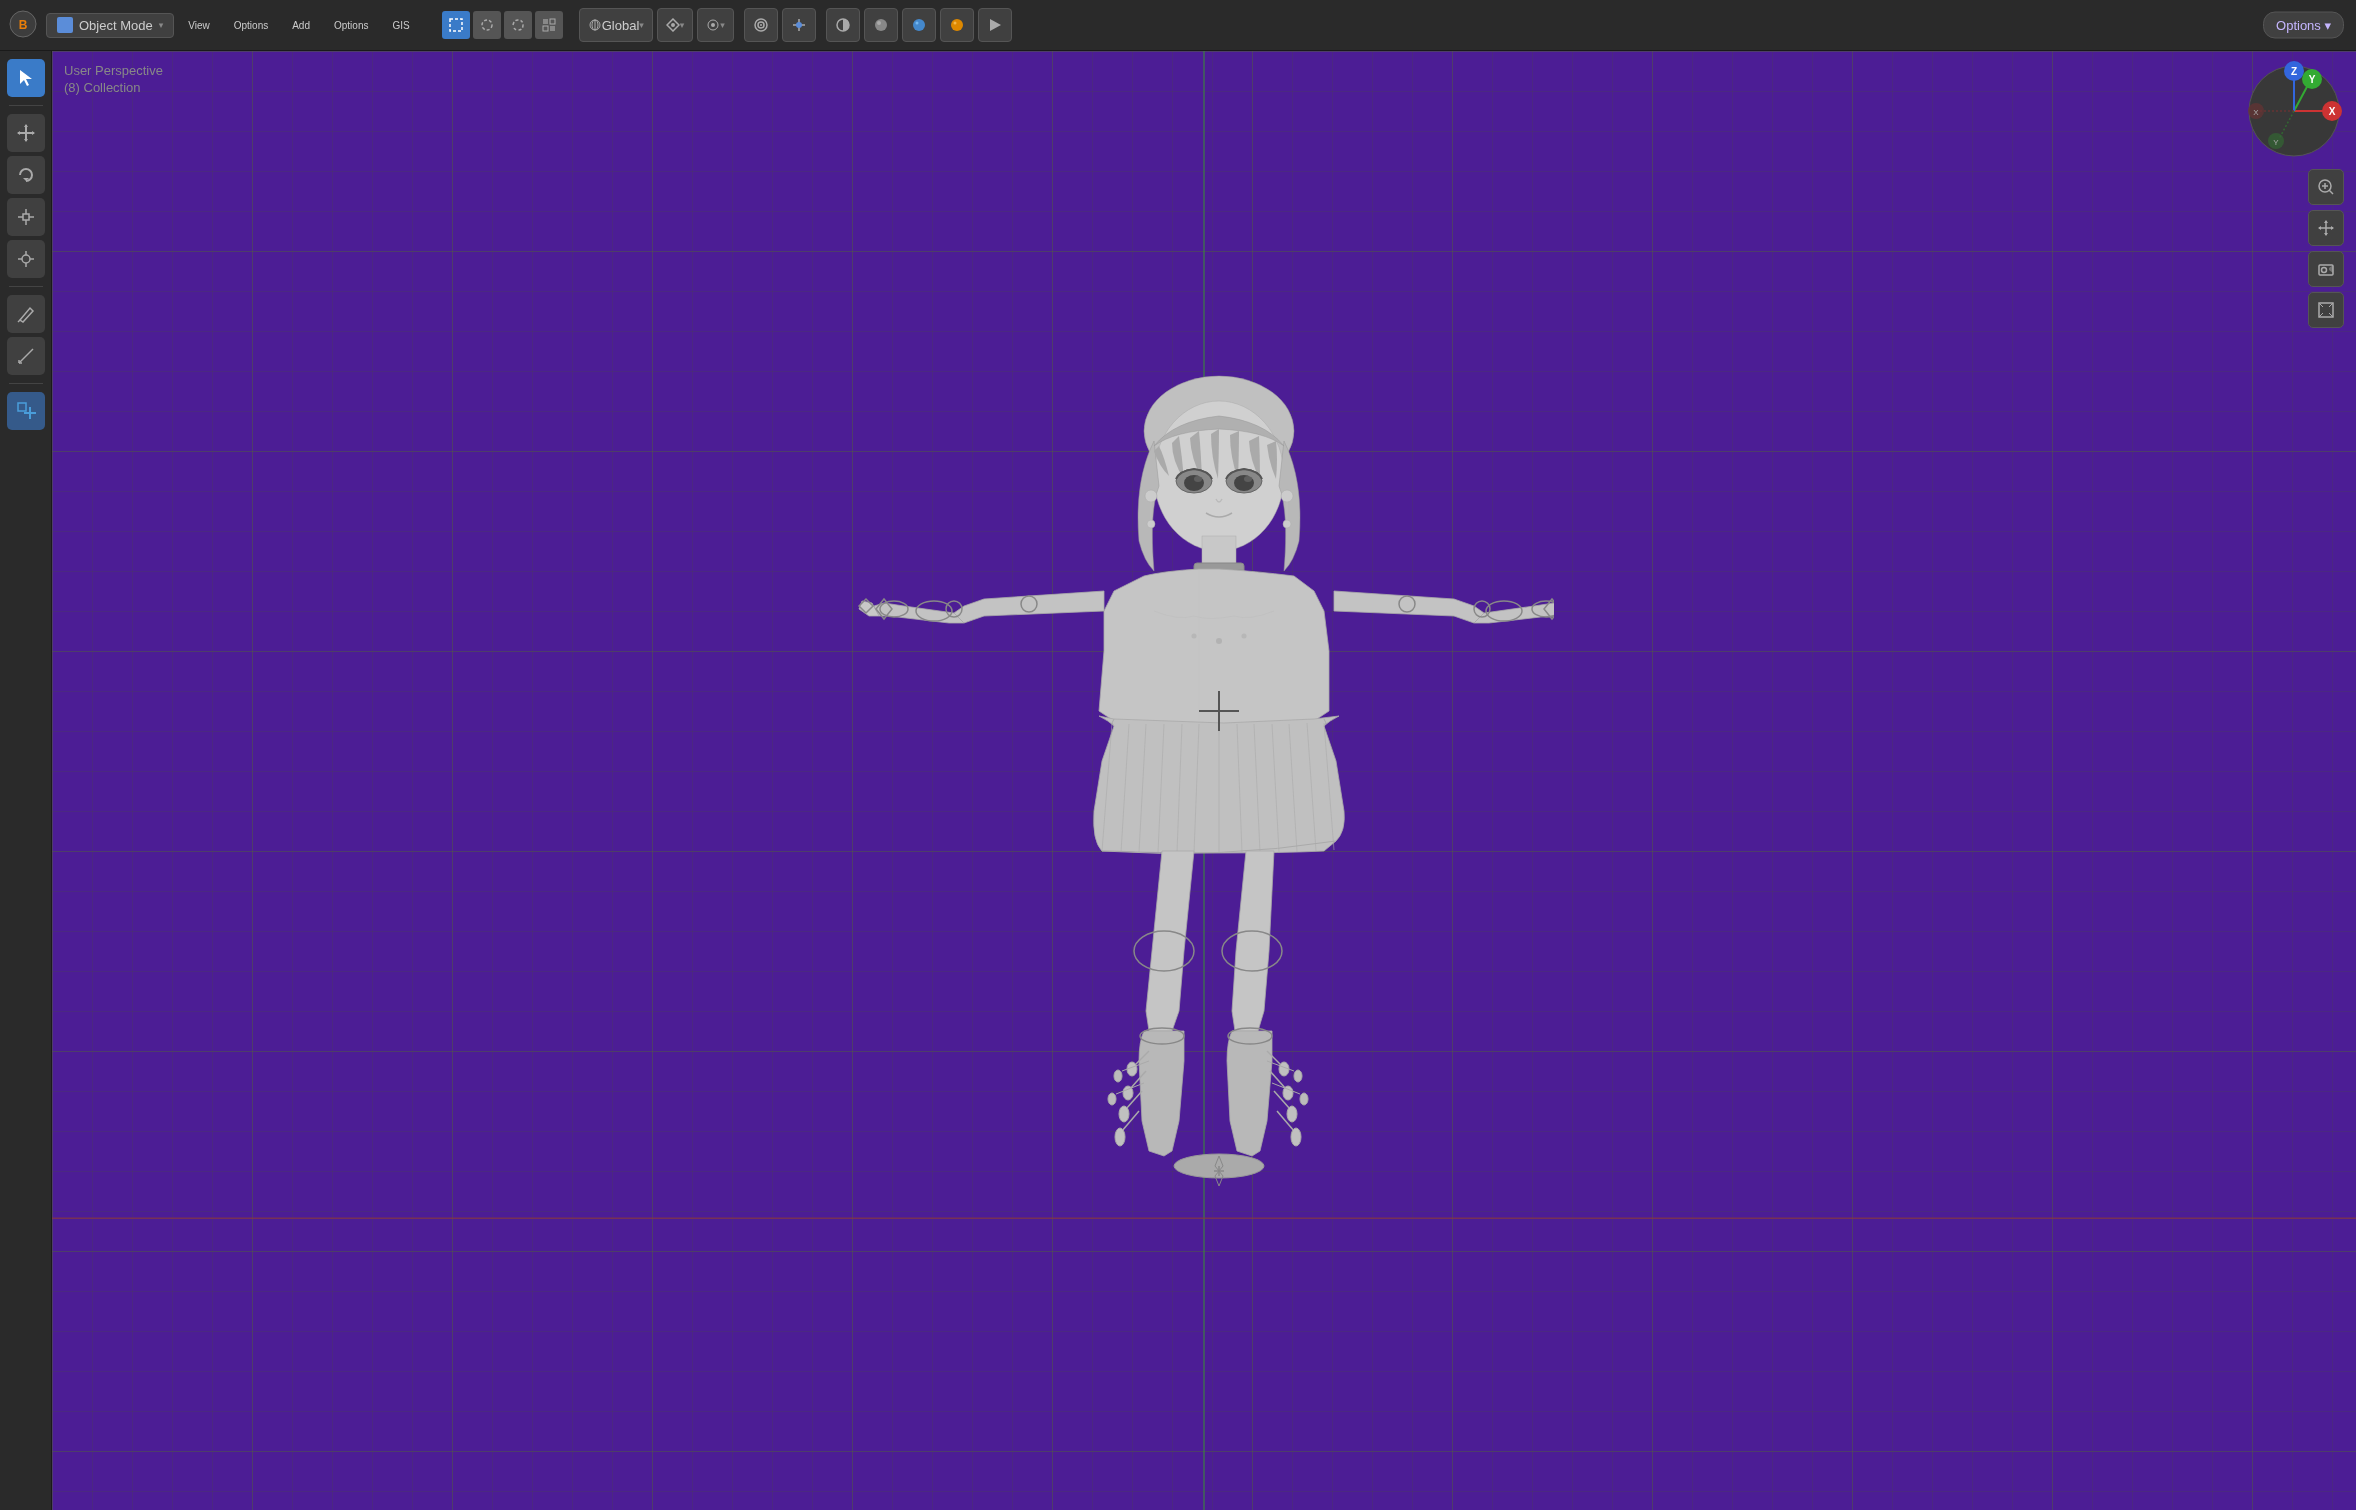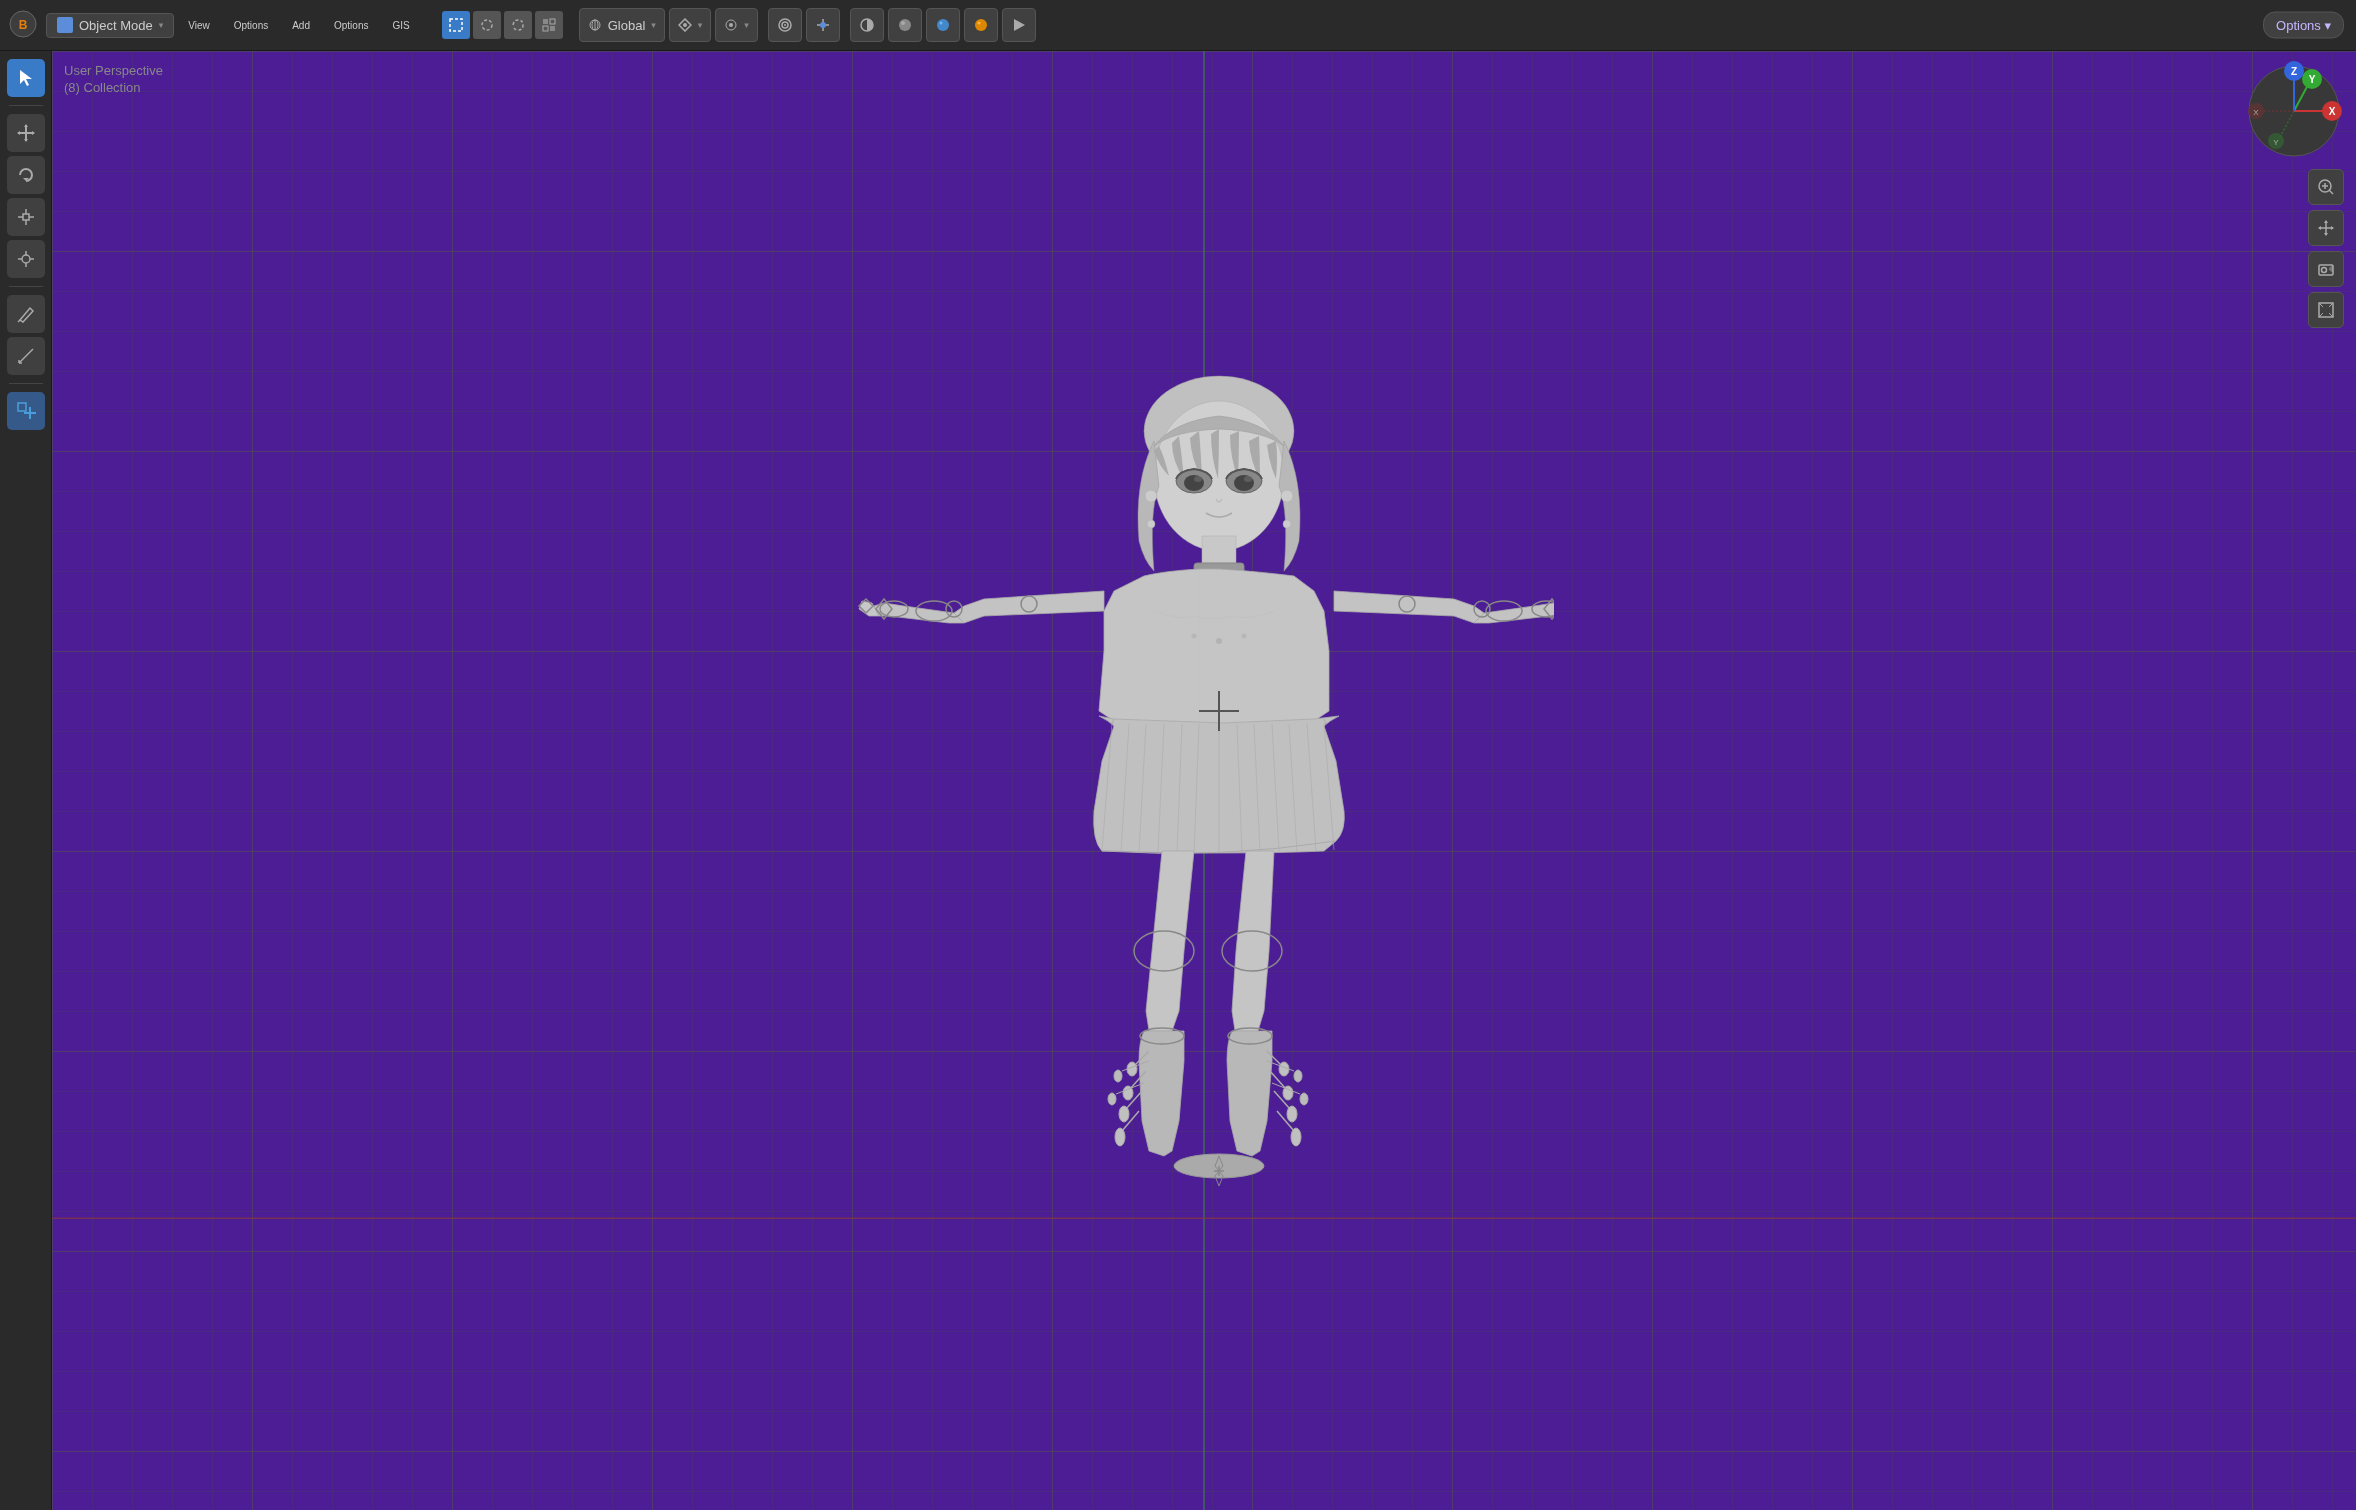--- a/index.html
+++ b/index.html
@@ -68,21 +68,20 @@
     .snap-btn {
       height: 34px;
       background: #404040;
       border: 1px solid #555;
       border-radius: 4px;
       display: flex; align-items: center; justify-content: center;
       cursor: pointer;
       color: #ccc;
       padding: 0 8px;
       font-size: 13px;
-      gap: 6px;
     }
 
     .options-btn {
       position: absolute;
       right: 12px;
       top: 50%;
       transform: translateY(-50%);
       background: #404040;
       border: 1px solid #555;
       border-radius: 12px;

